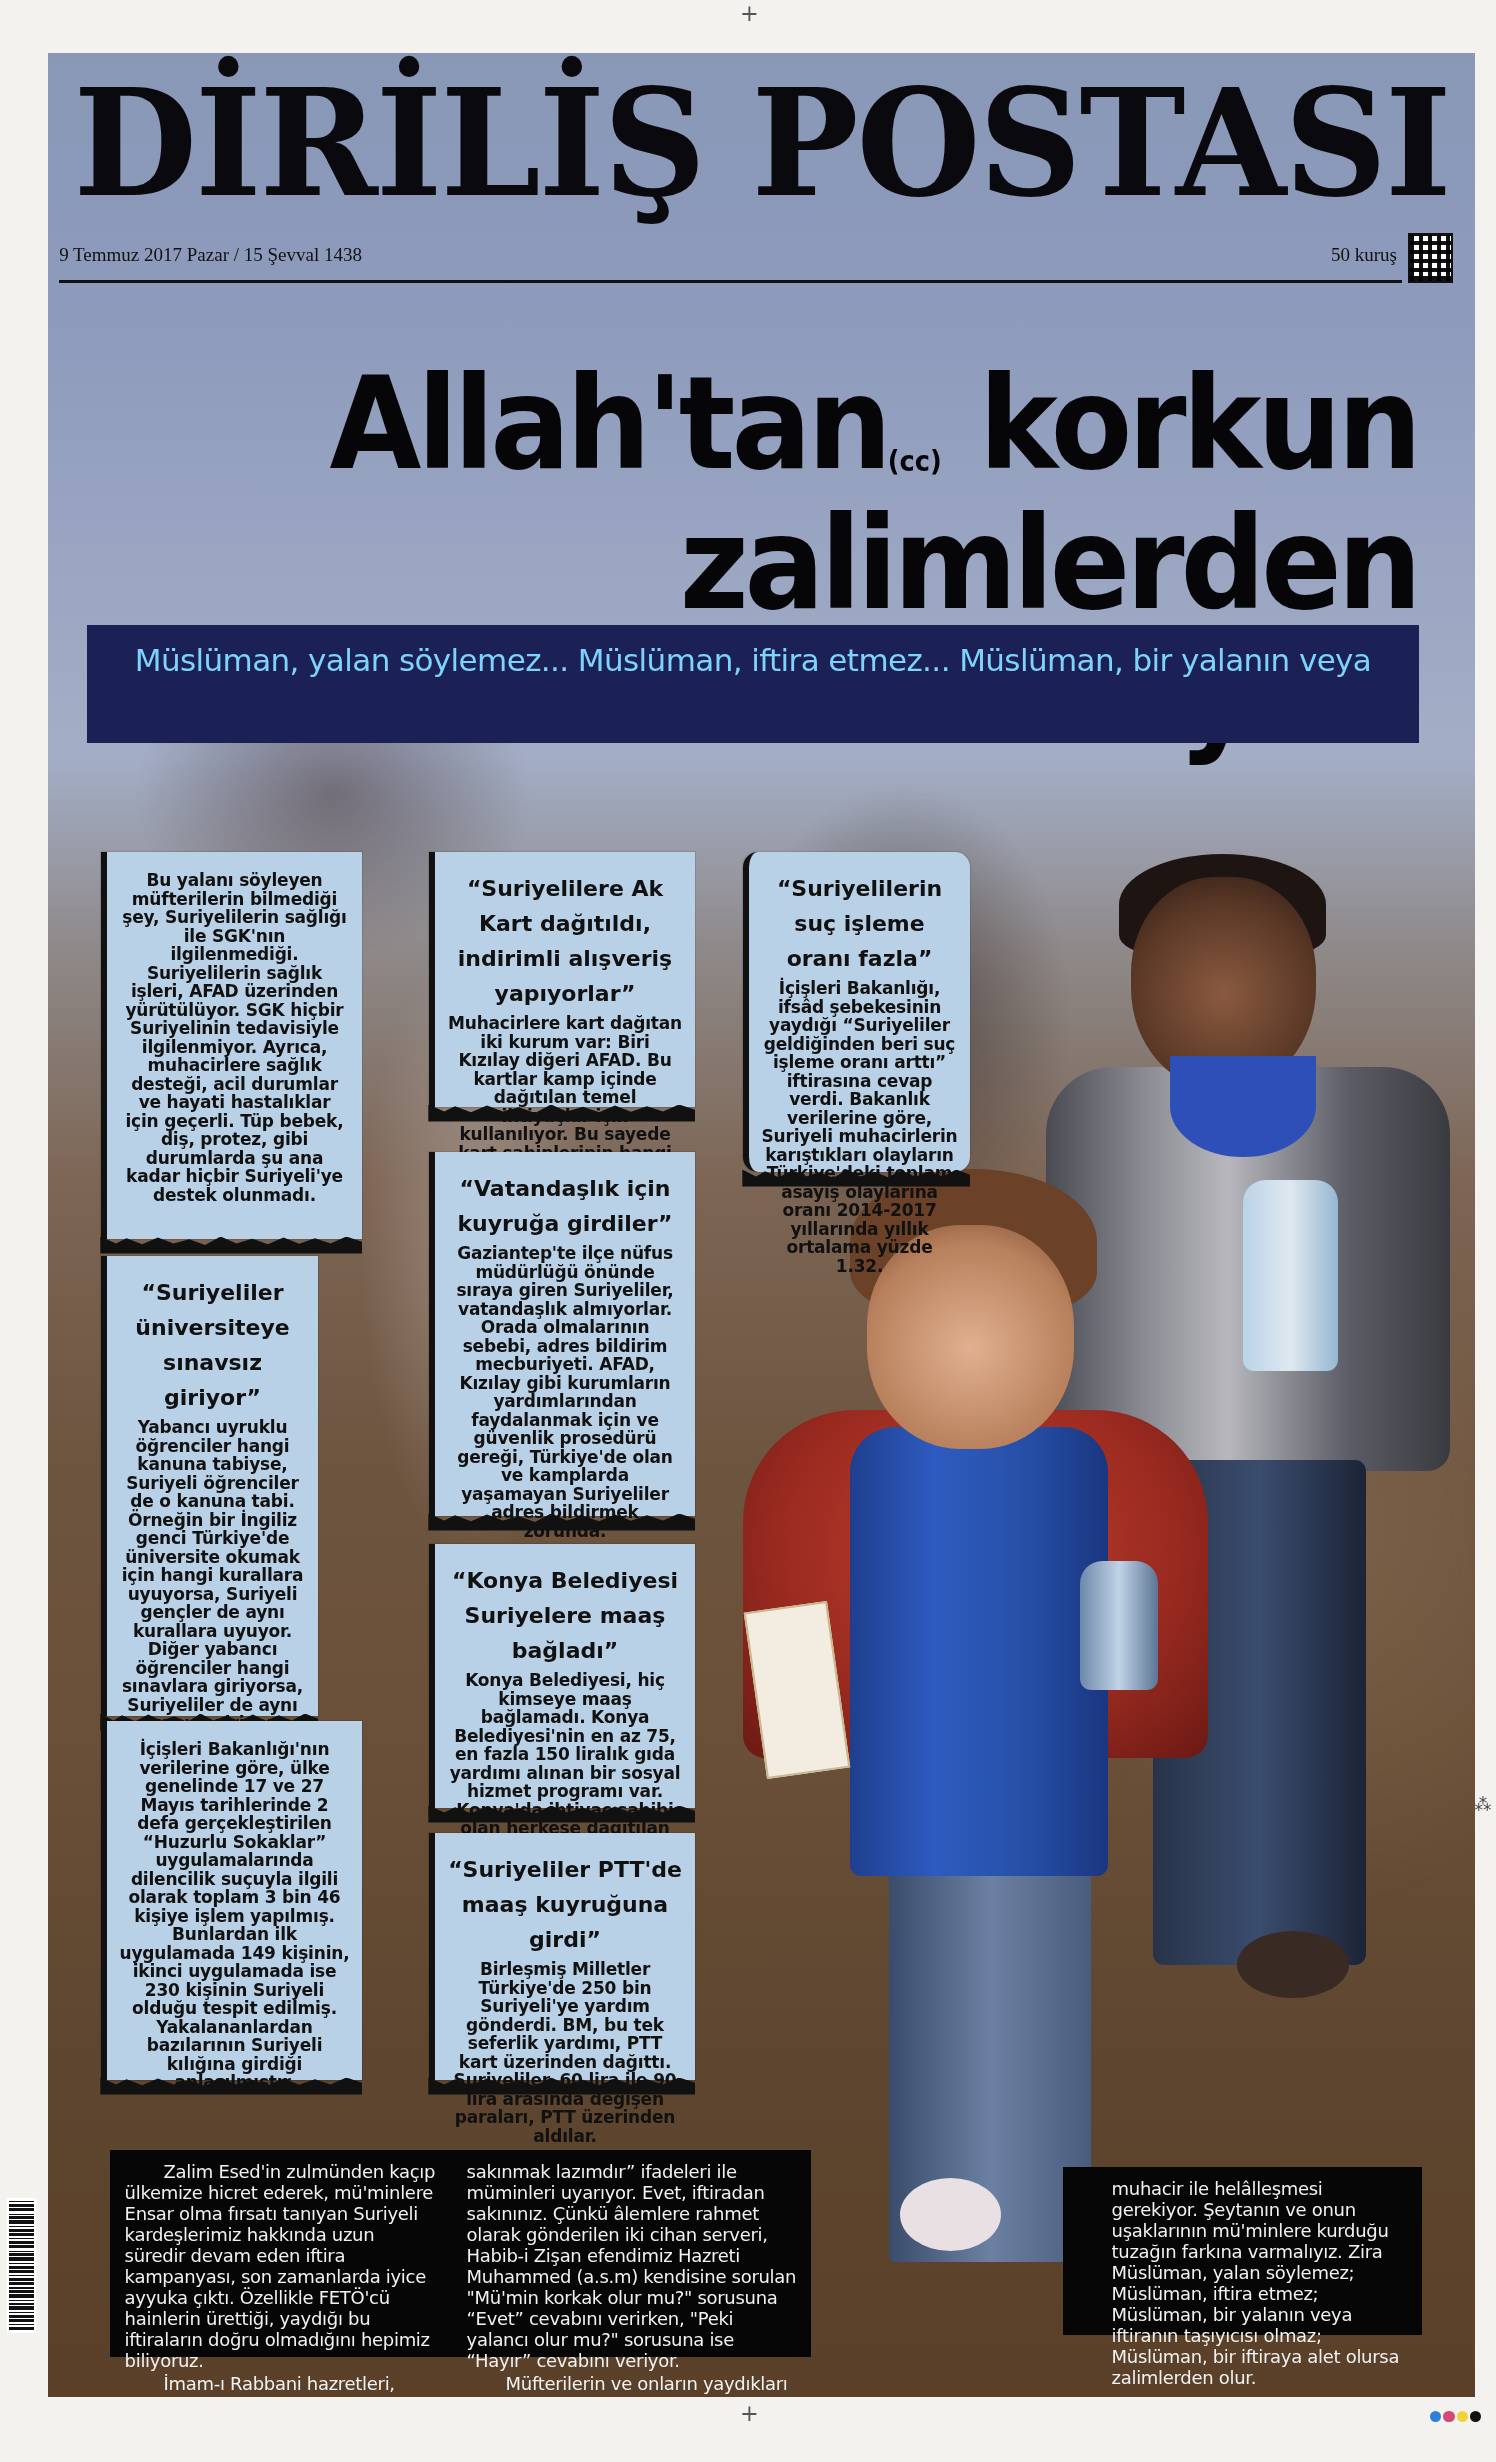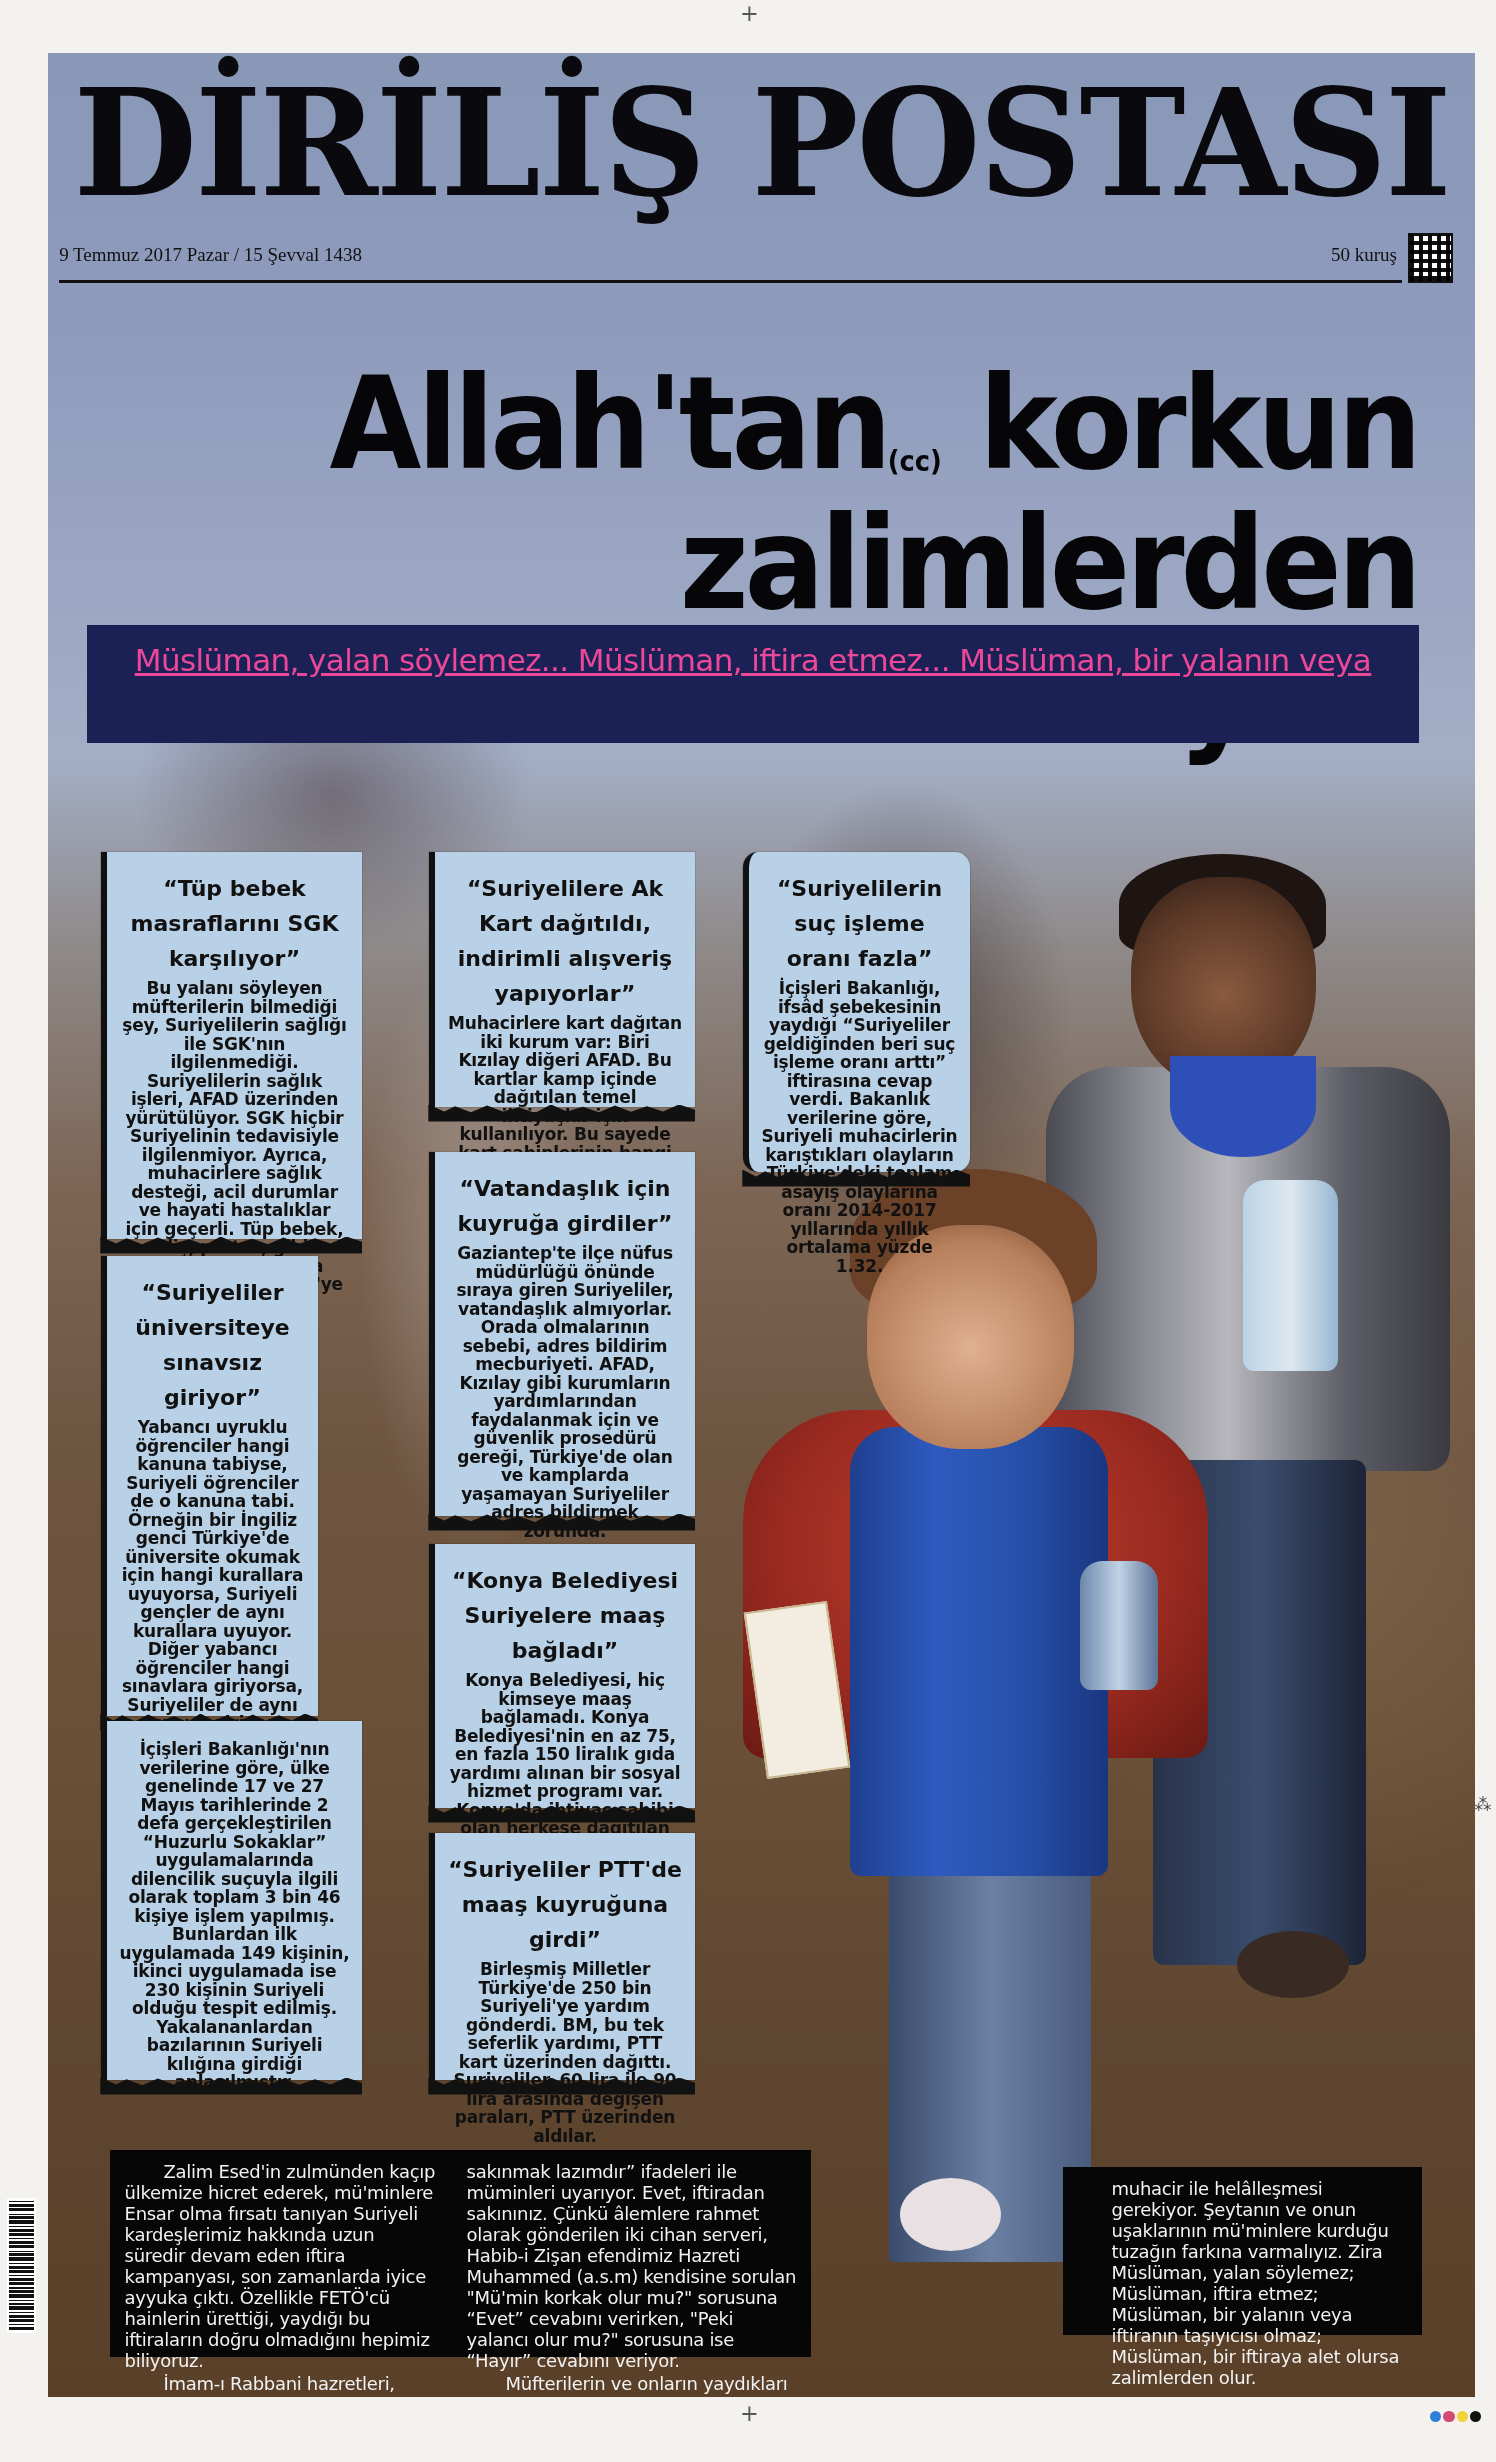--- a/index.html
+++ b/index.html
@@ -50,21 +50,21 @@
     background-image: repeating-linear-gradient(0deg, #111 0 4.5px, transparent 4.5px 9px), repeating-linear-gradient(90deg, #111 0 4.5px, transparent 4.5px 9px);
     background-blend-mode: multiply; }
   .masthead-rule { position: absolute; top: 227px; left: 11.2px; right: 73px; height: 3.4px; background: #111; }
 
   .headline { position: absolute; left: 0; top: 306px; width: 100%; text-align: right; font-family: "DejaVu Sans", sans-serif; font-weight: 900; color: #060608; line-height: 1; }
   .headline-line1 { font-size: 129px; letter-spacing: -4.5px; font-weight: bold; transform: scaleX(0.92); display: block; }
   .headline-line2 { font-size: 129px; letter-spacing: -4.5px; font-weight: bold; transform: scaleX(0.92); display: block; margin-top: 11.2px; }
   .cc { font-size: 28px; letter-spacing: 0; vertical-align: -0.1em; }
 
   .subtitle-band { position: absolute; left: 39px; top: 572px; width: 1332px; height: 118px; background: #1b2155; padding: 11.2px 22.4px; text-align: center; }
-  .subtitle-band p { font-family: "DejaVu Sans", sans-serif; font-size: 31px; color: #ec4899; line-height: 49px; letter-spacing: -0.6px; text-decoration: underline; }
+  .subtitle-band p { font-family: "DejaVu Sans", sans-serif; font-size: 31px; color: #7dd3fc; line-height: 49px; letter-spacing: -0.6px; }
 
   .note { position: absolute; background: #b9d1e6; color: #111; text-align: center; padding: 19px 12.3px 28px 12.3px; font-family: "DejaVu Sans", sans-serif; border-left: 6.7px solid #111;
     box-shadow: 0 0 0 1.1px rgba(0,0,0,.1); }
   .note::after { content: ""; position: absolute; left: -6.7px; right: 0; bottom: -14.6px; height: 17px; background: #111;
     clip-path: polygon(0 0, 6% 40%, 10% 10%, 16% 45%, 22% 5%, 28% 40%, 34% 15%, 40% 50%, 46% 0, 52% 40%, 58% 12%, 64% 45%, 70% 5%, 76% 42%, 82% 10%, 88% 40%, 94% 0, 100% 30%, 100% 100%, 0 100%); }
   .note h3 { font-size: 22px; font-weight: bold; line-height: 35px; margin-bottom: 3.4px; }
   .note p { font-size: 17px; font-weight: bold; line-height: 18.5px; letter-spacing: -0.2px; }
 
   .n1 { left: 53px; top: 799px; width: 261px; height: 387px; }
   .n2 { left: 53px; top: 1203px; width: 217px; height: 460px; }
@@ -137,21 +137,20 @@
       <span>korkun</span>
     </span>
     <span class="headline-line2">zalimlerden olmayın!</span>
   </div>
 
   <div class="subtitle-band">
     <p>Müslüman, yalan söylemez... Müslüman, iftira etmez... Müslüman, bir yalanın veya</p>
   </div>
 
   <div class="note n1">
-    <h3>“Tüp bebek masraflarını SGK karşılıyor”</h3>
     <p>Bu yalanı söyleyen müfterilerin bilmediği şey, Suriyelilerin sağlığı ile SGK'nın ilgilenmediği. Suriyelilerin sağlık işleri, AFAD üzerinden yürütülüyor. SGK hiçbir Suriyelinin tedavisiyle ilgilenmiyor. Ayrıca, muhacirlere sağlık desteği, acil durumlar ve hayati hastalıklar için geçerli. Tüp bebek, diş, protez, gibi durumlarda şu ana kadar hiçbir Suriyeli'ye destek olunmadı.</p>
   </div>
   <div class="note n2">
     <h3>“Suriyeliler üniversiteye sınavsız giriyor”</h3>
     <p>Yabancı uyruklu öğrenciler hangi kanuna tabiyse, Suriyeli öğrenciler de o kanuna tabi. Örneğin bir İngiliz genci Türkiye'de üniversite okumak için hangi kurallara uyuyorsa, Suriyeli gençler de aynı kurallara uyuyor. Diğer yabancı öğrenciler hangi sınavlara giriyorsa, Suriyeliler de aynı sınava giriyor. Türkiye'de sınavsız üniversite okuyan tek bir Suriyeli bile yok.</p>
   </div>
   <div class="note n3">
     <p>İçişleri Bakanlığı'nın verilerine göre, ülke genelinde 17 ve 27 Mayıs tarihlerinde 2 defa gerçekleştirilen “Huzurlu Sokaklar” uygulamalarında dilencilik suçuyla ilgili olarak toplam 3 bin 46 kişiye işlem yapılmış. Bunlardan ilk uygulamada 149 kişinin, ikinci uygulamada ise 230 kişinin Suriyeli olduğu tespit edilmiş. Yakalananlardan bazılarının Suriyeli kılığına girdiği anlaşılmıştır.</p>
   </div>
   <div class="note n4">

